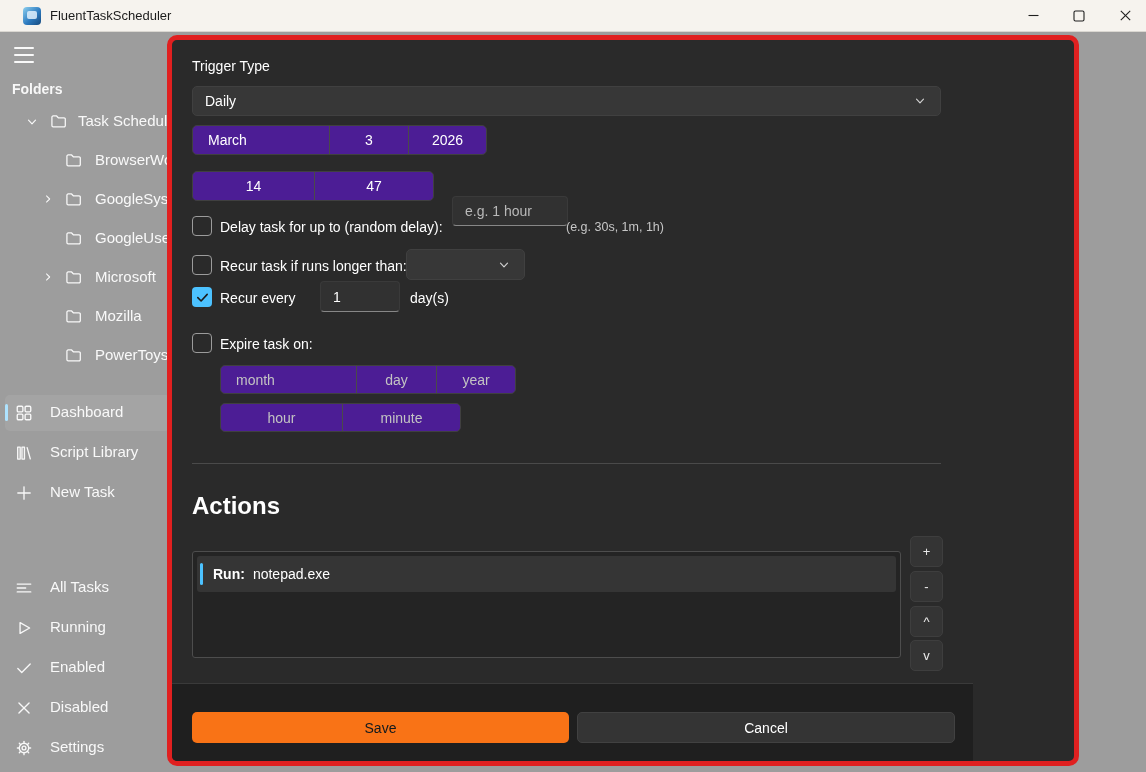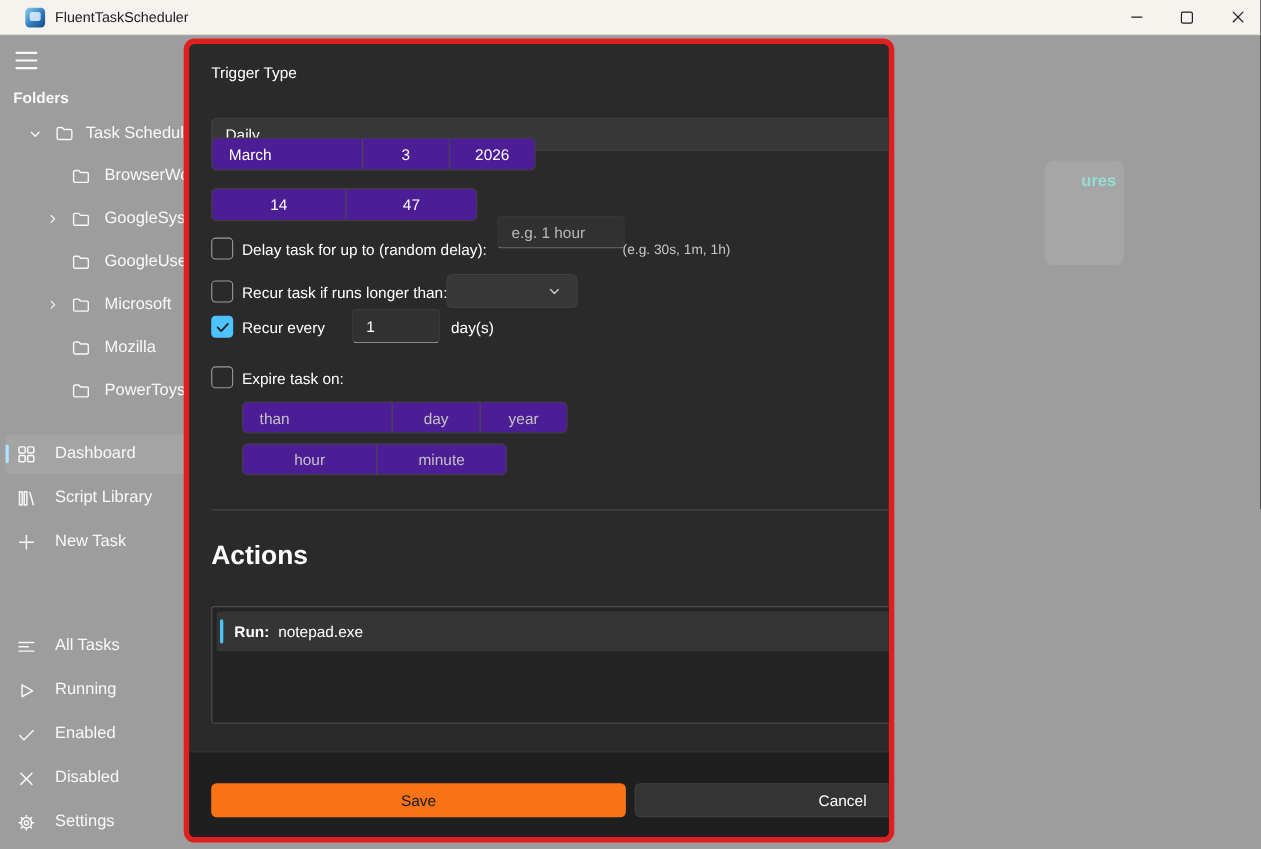--- a/index.html
+++ b/index.html
@@ -40,21 +40,21 @@
   .accent-pill { position:absolute; left:5px; top:11px; width:3px; height:17px; border-radius:2px; }
 
   .bg-card { position:absolute; left:950px; top:114px; width:72px; height:95px; border-radius:8px;
     background:#3a3a3a; color:#14b8a6; }
   .bg-card .cardtxt { position:absolute; left:33px; top:10px; font-size:15px; font-weight:bold; }
 
   .smoke { position:absolute; left:0; top:32px; width:1146px; height:740px;
     background:rgba(255,255,255,0.55); z-index:5; }
 
   
-  .dialog { position:absolute; left:167px; top:35px; width:646px; height:731px; z-index:10;
+  .dialog { position:absolute; left:167px; top:35px; width:912px; height:731px; z-index:10;
     border:5px solid #e02020; border-radius:10px; background:#2a2a2a; overflow:hidden; color:#fff; }
   .dlabel { position:absolute; font-size:14px; color:#ffffff; white-space:nowrap; }
   .hint { color:#c6c6c6; font-size:12.5px; }
 
   .combo { position:absolute; background:#373737; border:1px solid #404040; border-radius:5px;
     display:flex; align-items:center; padding:0 12px; font-size:14px; }
   .combo .chevd { position:absolute; right:12px; top:50%; margin-top:-8px; width:16px; height:16px; }
   .combo .chevd svg { stroke:#cfcfcf; }
 
   .seg-group { position:absolute; display:flex; background:#4c1d95; border-radius:5px; overflow:hidden;
@@ -273,21 +273,21 @@
       <span class="cardtxt">ures</span>
     </div>
   </div>
 
   <div class="smoke"></div>
 
   <div class="dialog">
 
     <div class="dlabel" style="left:20px; top:18px;">Trigger Type</div>
 
-    <div class="combo" style="left:20px; top:46px; width:749px; height:30px;margin-top:21px;">
+    <div class="combo" style="left:20px; top:46px; width:749px; height:30px;">
       <span>Daily</span>
       <span class="chevd">
         <svg class="icon-svg" width="16" height="16" viewBox="0 0 16 16">
             <polyline points="4.5,6.2 8,9.8 11.5,6.2"></polyline>
           </svg></span>
     </div>
 
     <div class="seg-group" style="left:20px; top:85px; width:295px; height:30px;">
       <div class="seg left-al" style="width:136px;">March</div>
       <div class="seg" style="width:79px;">3</div>
@@ -319,21 +319,21 @@
         </svg>
     </div>
     <div class="dlabel" style="left:48px; top:250px;">Recur every</div>
     <input class="textbox" style="left: 148px; top: 241px; width: 80px; height: 31px;" value="1">
     <div class="dlabel" style="left:238px; top:250px;">day(s)</div>
 
     <div class="checkbox" style="left:20px; top:293px;"></div>
     <div class="dlabel" style="left:48px; top:296px;">Expire task on:</div>
 
     <div class="seg-group" style="left:48px; top:325px; width:296px; height:29px;">
-      <div class="seg left-al ph" style="width:135px;">than</div>
+      <div class="seg left-al ph" style="width:135px;">month</div>
       <div class="seg ph" style="width:80px;">day</div>
       <div class="seg ph" style="width:79px;">year</div>
     </div>
     <div class="seg-group" style="left:48px; top:363px; width:241px; height:29px;">
       <div class="seg ph" style="width:121px;">hour</div>
       <div class="seg ph" style="width:118px;">minute</div>
     </div>
 
     <div class="divider" style="left:20px; top:423px; width:749px;"></div>
 

